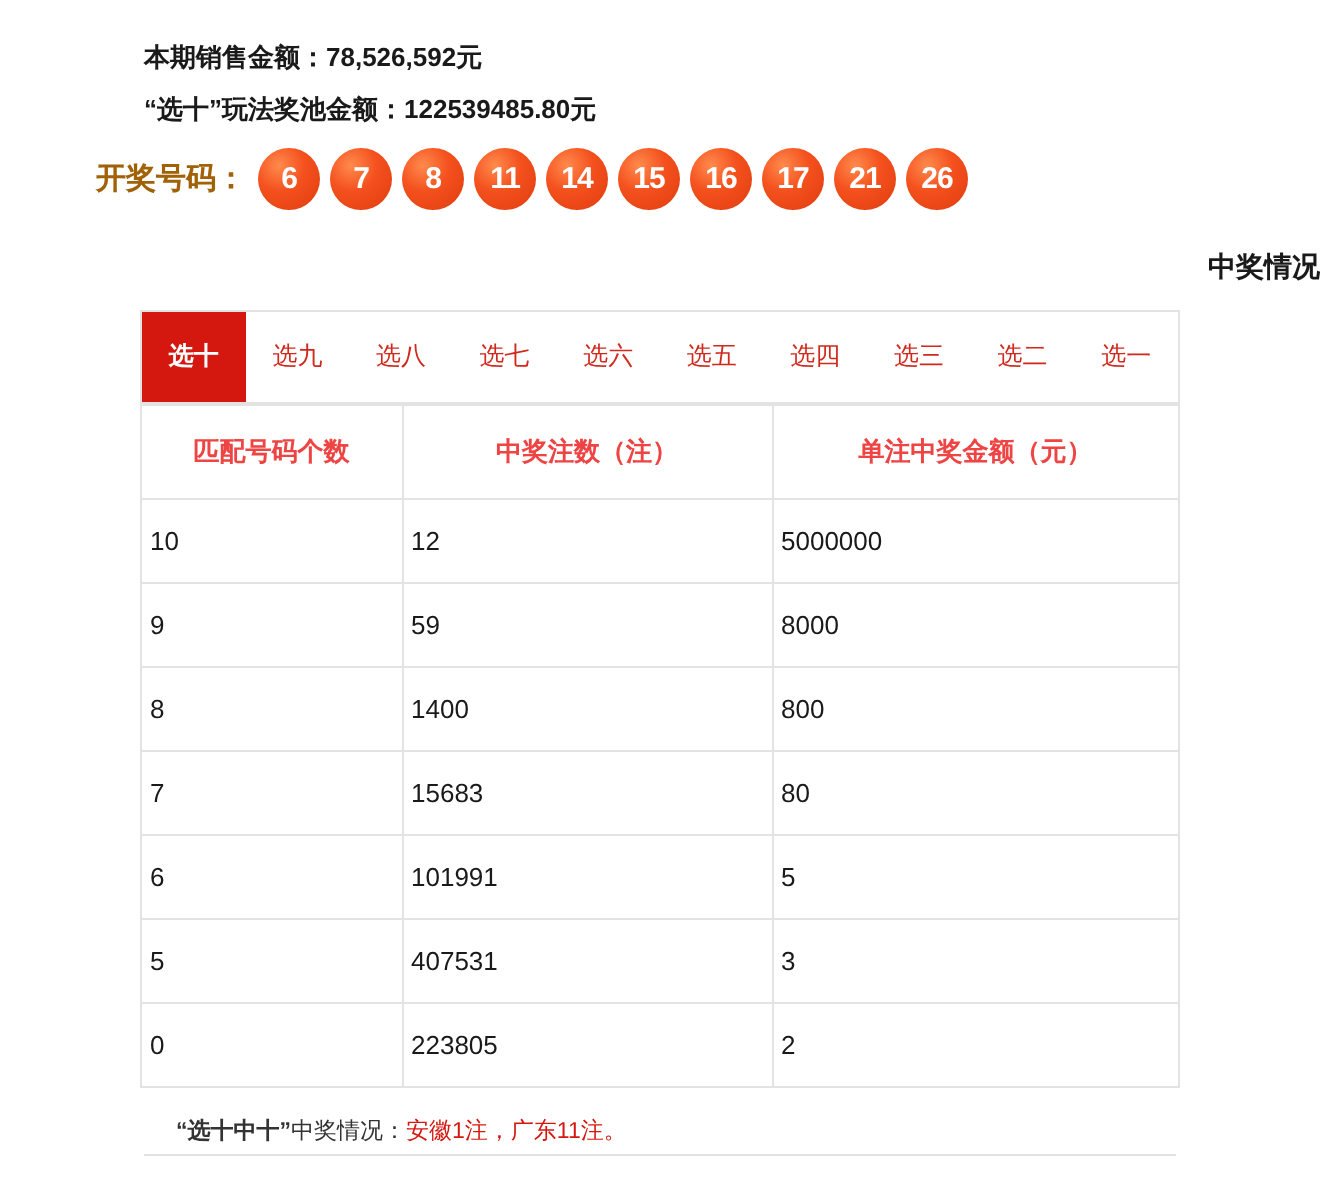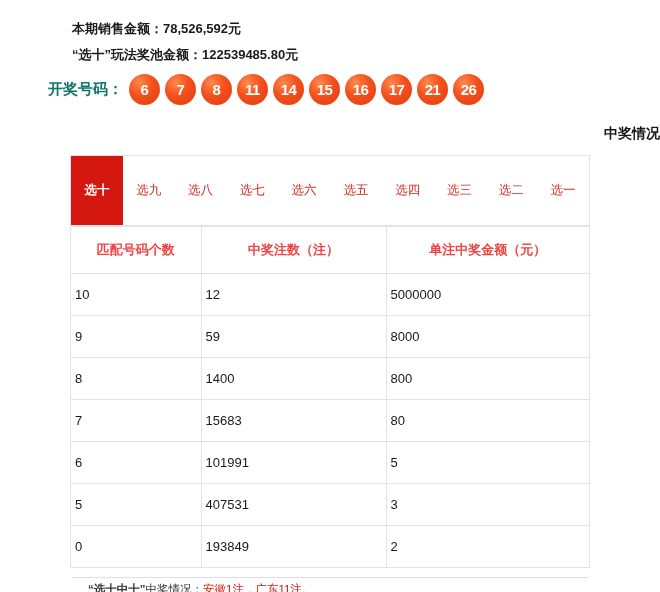--- a/index.html
+++ b/index.html
@@ -30,21 +30,21 @@
 
   .draw-row {
     display: flex;
     align-items: center;
     margin-top: 6px;
     padding-left: 48px;
   }
   .draw-label {
     font-size: 15px;
     font-weight: bold;
-    color: #0f766e;
+    color: #a16207;
     white-space: nowrap;
     margin-right: 6px;
   }
   .balls-wrap {
     display: flex;
     flex-direction: column;
     gap: 6px;
   }
   .ball-row {
     display: flex;
@@ -94,21 +94,21 @@
   .tabs {
     display: flex;
     border-bottom: 1px solid #e3e3e3;
     background: #fff;
   }
   .tab {
     flex: 1;
     text-align: center;
     font-size: 12.5px;
     color: #d02a1e;
-    padding: 26px 0;
+    padding: 14px 0;
     cursor: pointer;
     white-space: nowrap;
   }
   .tab.active {
     background: #d5180f;
     color: #ffffff;
     font-weight: bold;
   }
 
   table.prize {
@@ -243,21 +243,21 @@
         <td>101991</td>
         <td>5</td>
       </tr>
       <tr>
         <td>5</td>
         <td>407531</td>
         <td>3</td>
       </tr>
       <tr>
         <td>0</td>
-        <td>193849</td>
+        <td>223805</td>
         <td>2</td>
       </tr>
     </tbody>
   </table>
 </div>
 
 <div class="footnote">
   <span class="fn-bold">“选十中十”</span><span>中奖情况：</span><span class="fn-red">安徽1注，广东11注。</span>
 </div>
 

